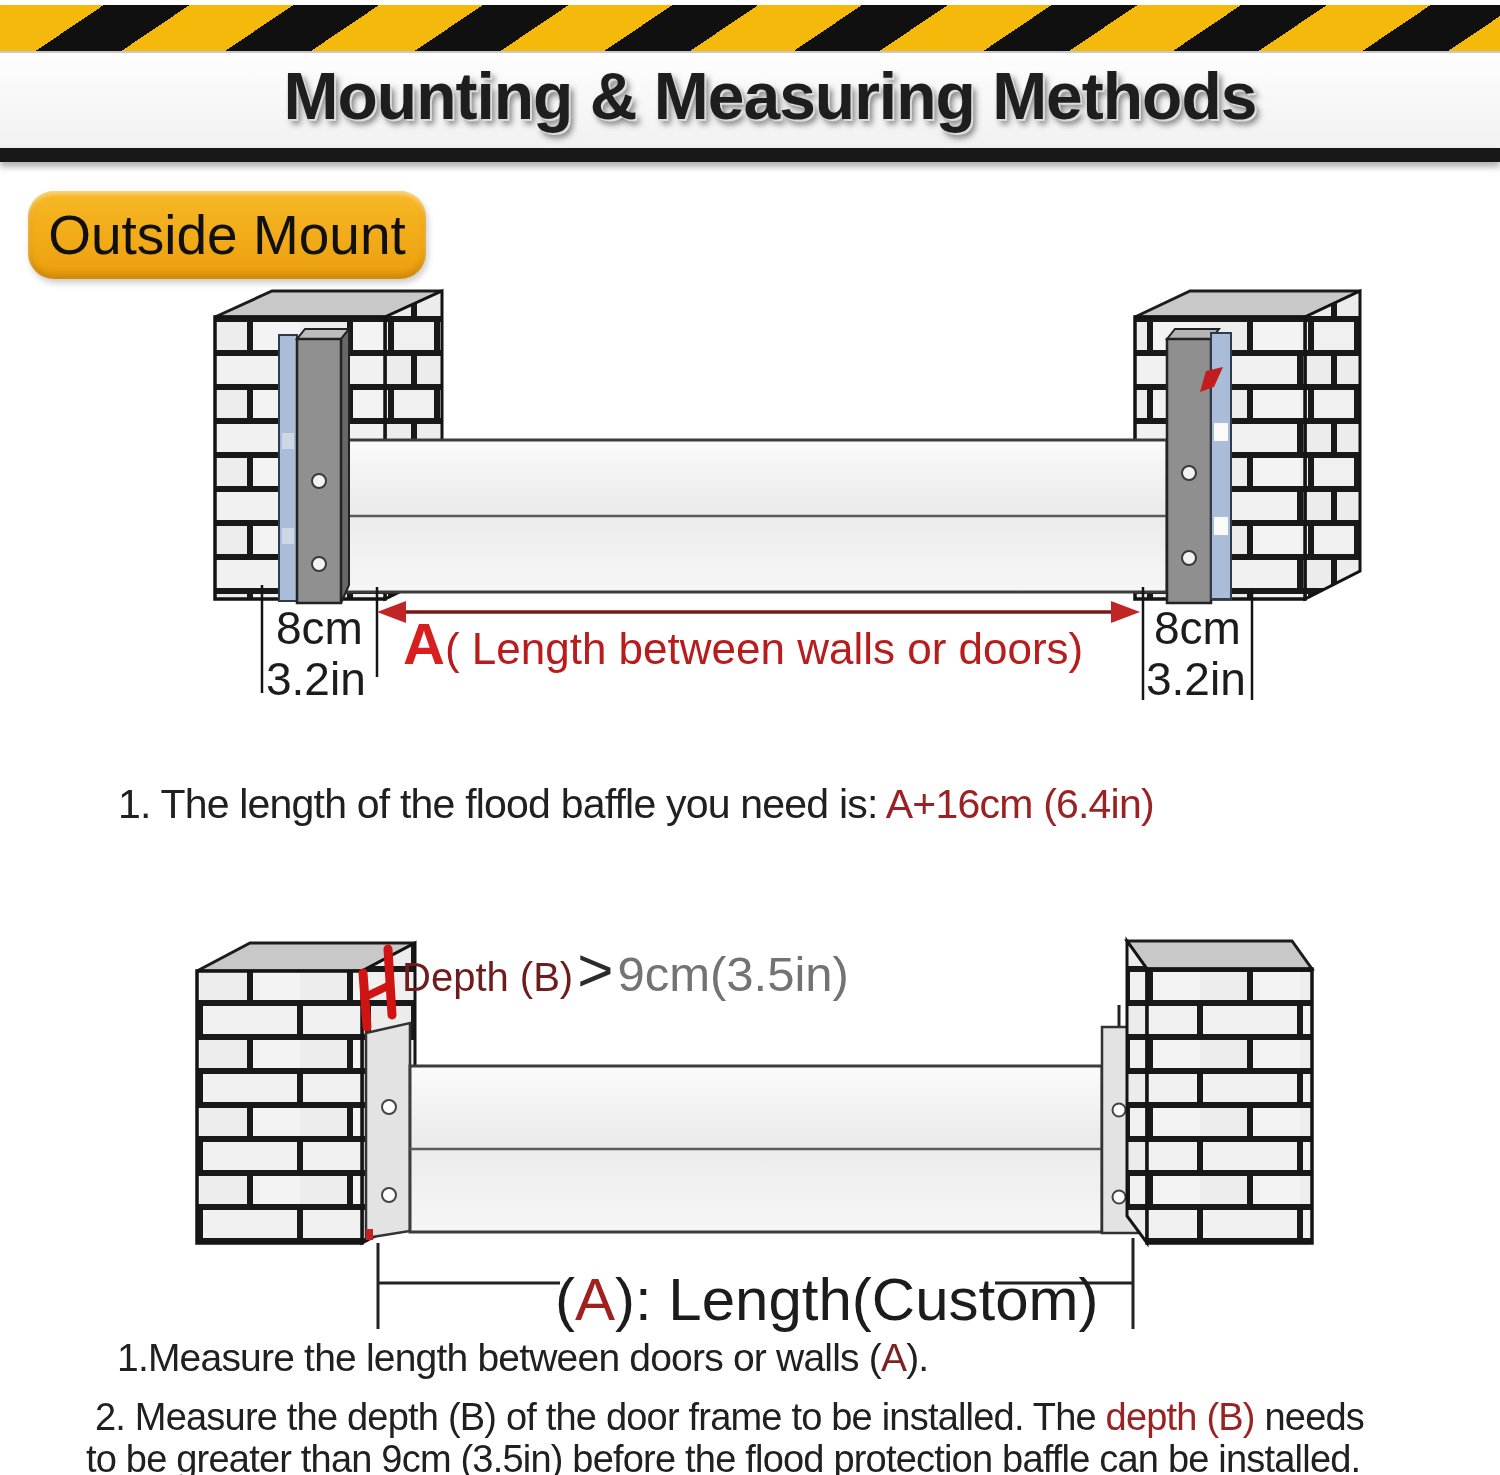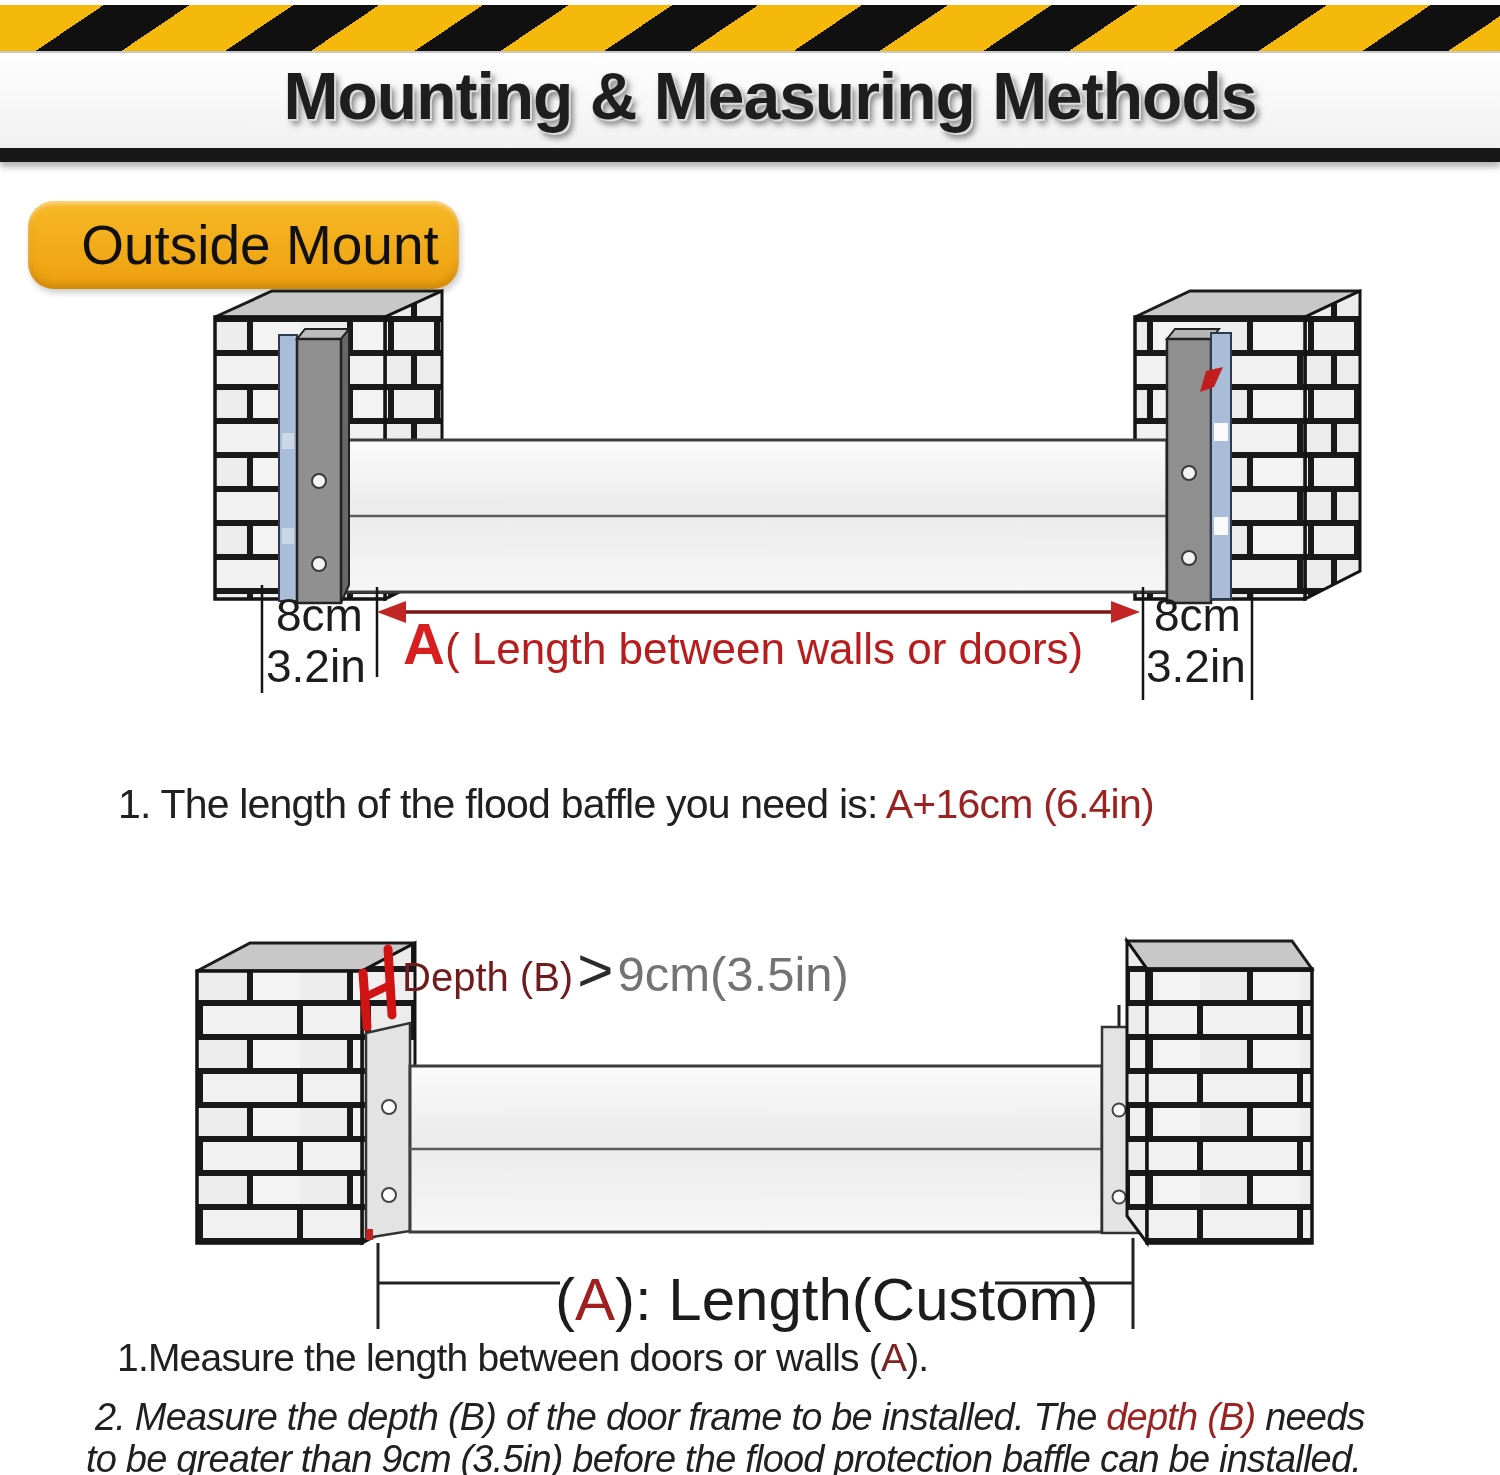--- a/index.html
+++ b/index.html
@@ -19,46 +19,46 @@
   
   .badge{position:absolute;left:28px;width:398px;height:88px;border-radius:26px;
     background:linear-gradient(#f7b825,#ec9f0e);
     box-shadow:2px 4px 6px rgba(0,0,0,.2),inset 0 3px 4px rgba(255,255,255,.45),inset 0 -5px 7px rgba(150,90,0,.35);
     display:flex;align-items:center;justify-content:center;}
   .badge span{font-size:55px;color:#101010;letter-spacing:0;}
   
   .diag{position:absolute;left:0;width:1500px;}
   
   .t{position:absolute;white-space:nowrap;color:#1e1e1e;line-height:1.05;}
-  .dim{font-size:46px;color:#1c1c1c;}
+  .dim{font-size:46px;color:#1c1c1c;margin-top:13px;}
   .red-A{font-size:58px;font-weight:700;color:#d81e1e;}
   .span-rest{font-size:44px;color:#b91c1c;margin-top:12px;}
   .steps{font-size:41px;letter-spacing:-0.8px;color:#202020;}
   .a-red{color:#7c2222;}
   .red-dim{color:#9a2222;}
   .depth-red{font-size:40px;color:#6f1c1c;}
   .depth-gt{font-size:62px;color:#2b2b2b;line-height:.8;margin:0 4px;}
   .depth-val{font-size:49px;color:#737373;}
   .len-label{font-size:60px;color:#1c1c1c;}
   .len-a{color:#a02020;}
-  .bsteps{font-size:38px;letter-spacing:-0.8px;color:#202020;font-style:italic;}
+  .bsteps{font-size:38px;letter-spacing:-0.8px;color:#202020;}
   .bsteps1{font-size:39px;letter-spacing:-0.8px;color:#202020;margin-left:25px;}
   .baseline-row{display:flex;align-items:baseline;}
 </style>
 </head>
 <body>
 
 <div class="canvas">
 
   <div class="hazard"></div>
   <div class="titleband"></div>
   <div class="title t">Mounting &amp; Measuring Methods</div>
   <div class="underbar"></div>
 
-  <div class="badge" style="top:201px;padding-left:33px;">
+  <div class="badge" style="top:191px;">
     <span>Outside Mount</span>
   </div>
 
   <svg class="diag" style="top:285px;height:420px;" viewBox="0 0 1500 420">
     <defs>
       <pattern id="bkF" width="100" height="68" patternUnits="userSpaceOnUse">
         <rect width="100" height="68" fill="#191919"></rect>
         <rect x="3" y="3" width="94" height="28" fill="#f1f1f1"></rect>
         <rect x="-47" y="37" width="94" height="28" fill="#ededed"></rect>
         <rect x="53" y="37" width="94" height="28" fill="#f3f3f3"></rect>

